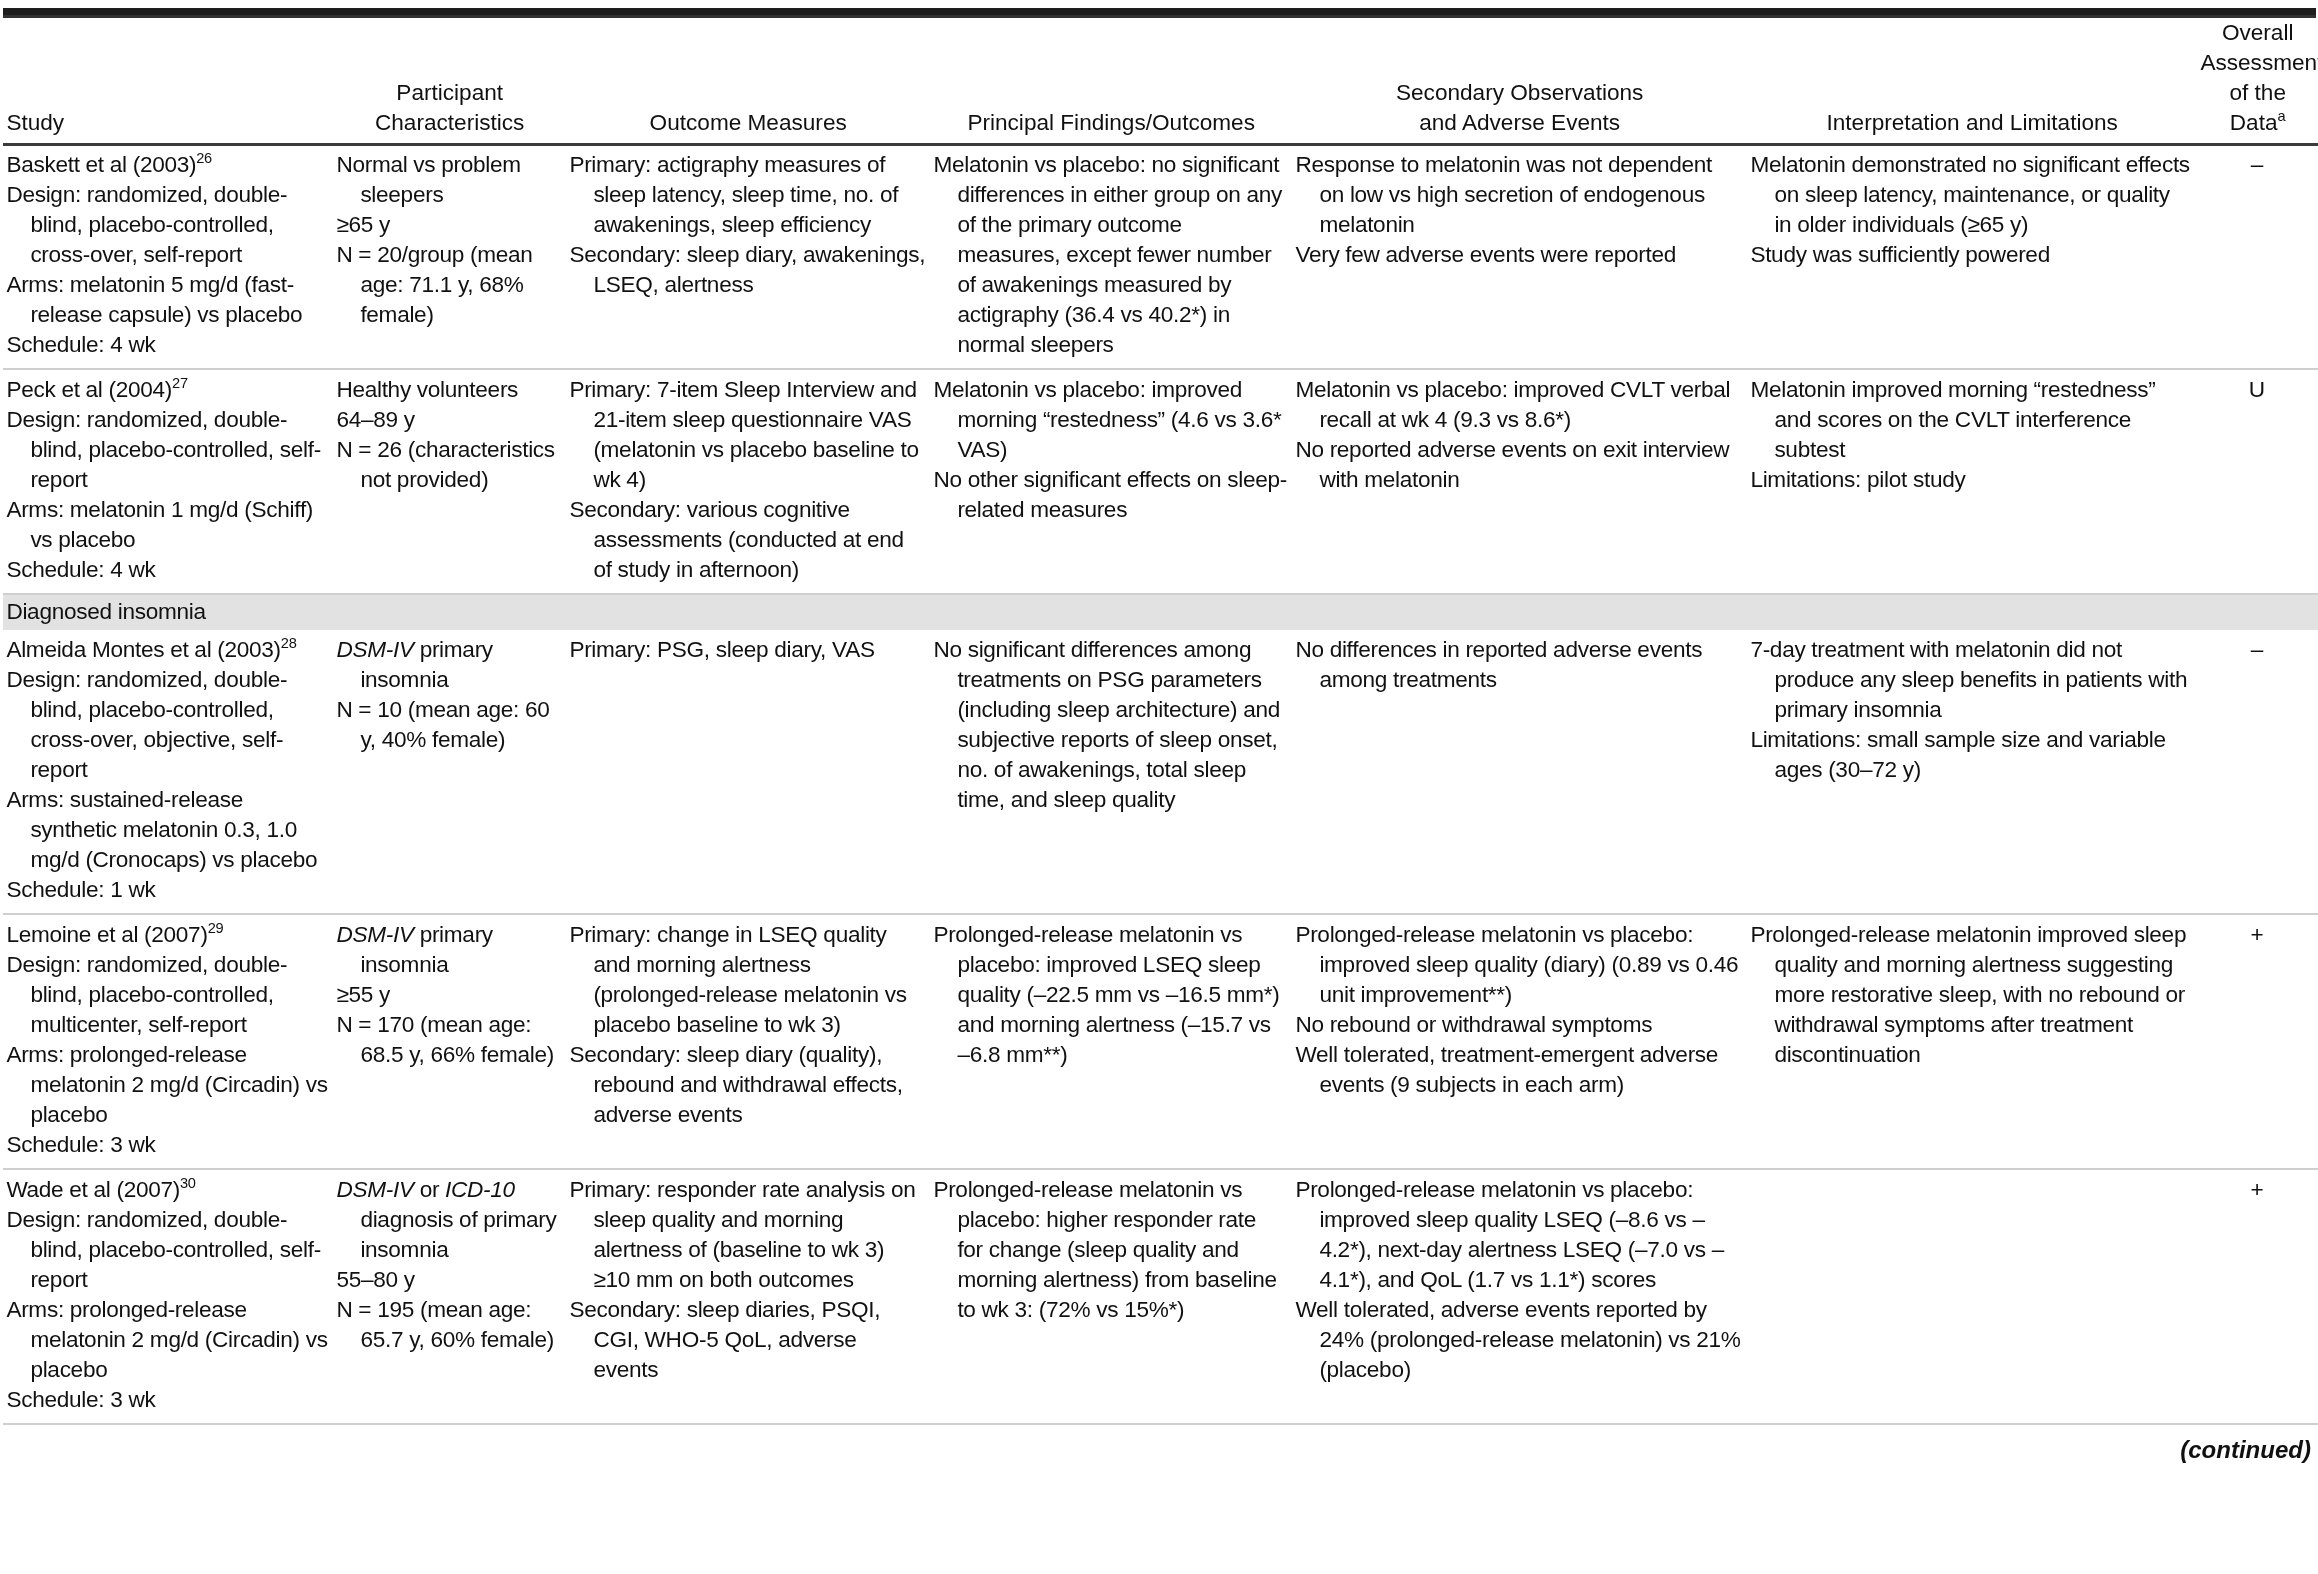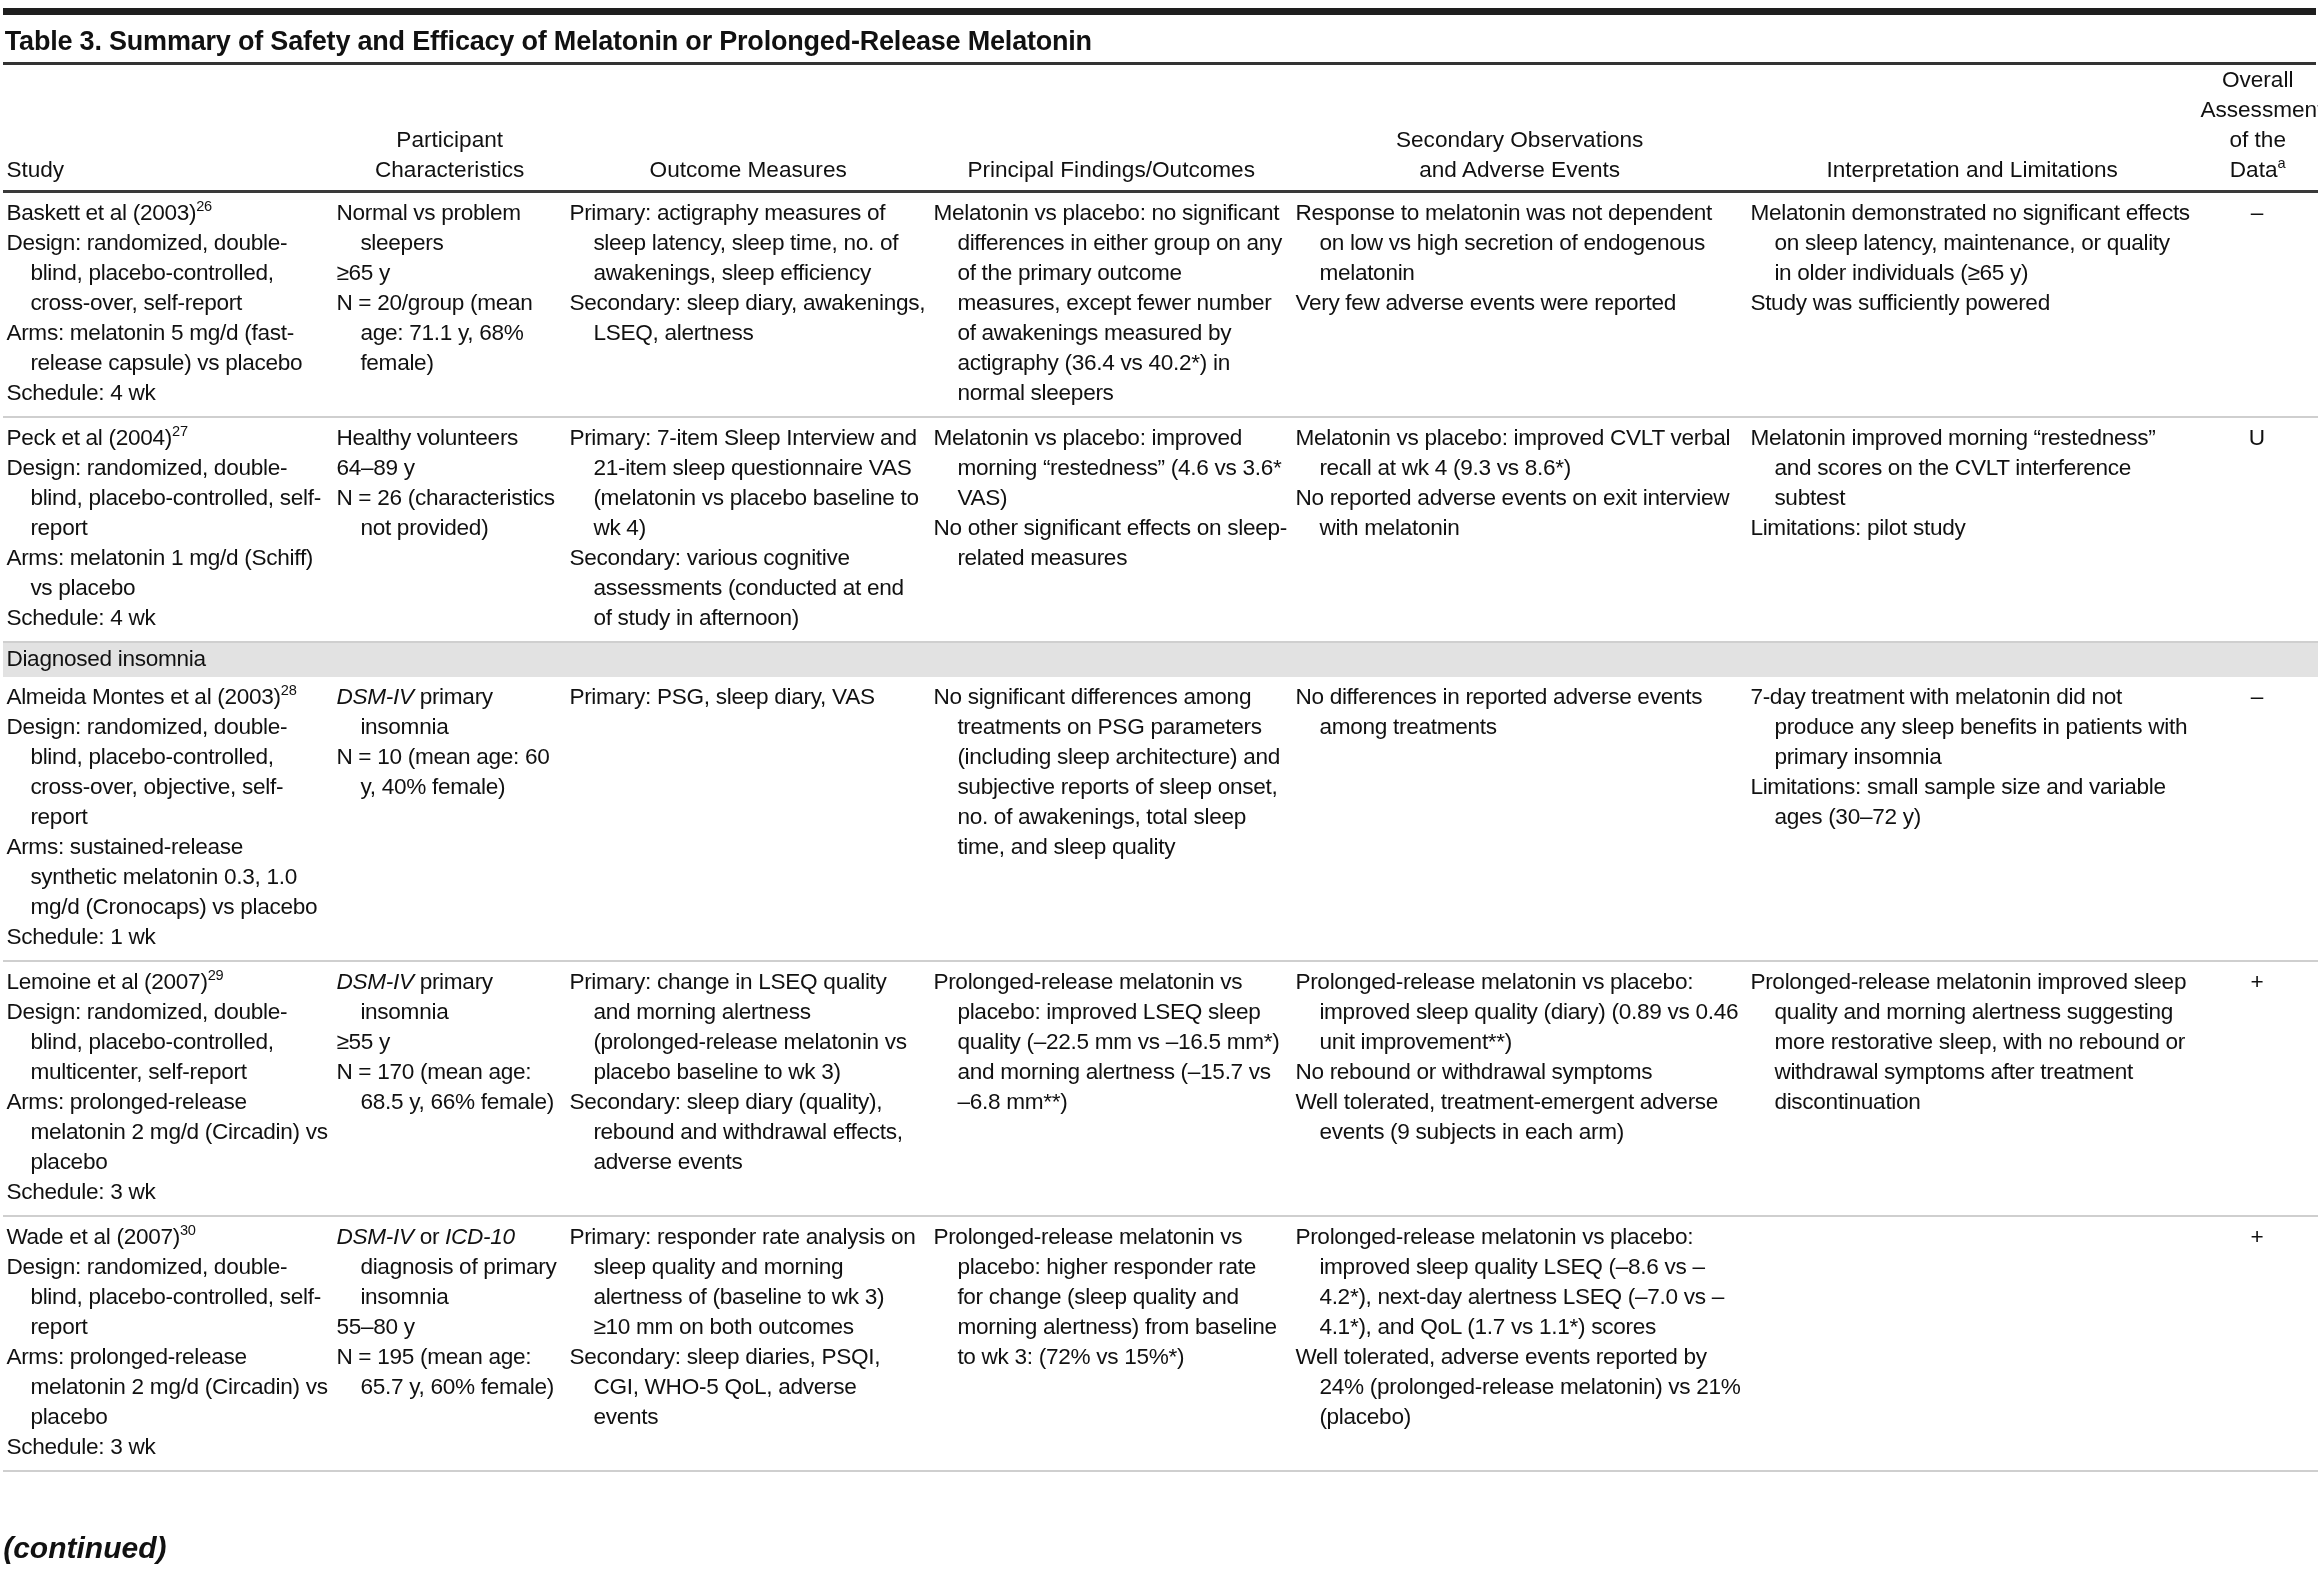--- a/index.html
+++ b/index.html
@@ -33,30 +33,29 @@
   tbody td {
     font-size: 22.6px; line-height: 30px; vertical-align: top;
     padding: 4.9px 4.9px 8px 3.2px; letter-spacing: -0.3px;
   }
   tr.data-row td { border-bottom: 2.4px solid #cfcfcf; }
   .ln { display: block; padding-left: 24px; text-indent: -24px; }
   .ital { font-style: italic; margin-top: 13px; }
   sup { font-size: 14.6px; line-height: 0; vertical-align: super; }
   td.rating { text-align: center; }
   .continued {
-    font-weight: bold; font-style: italic;
-    font-size: 30px; padding: 11.3px 4.9px 0 0; margin-top: 48px;
+    text-align: right; font-weight: bold; font-style: italic;
+    font-size: 24px; padding: 11.3px 4.9px 0 0;
   }
 </style>
 </head>
 <body>
 
 <div class="page">
   <div class="top-rule"></div>
-  <div class="title">Table 3. Summary of Safety and Efficacy of Melatonin or Prolonged-Release Melatonin</div>
   <div class="title-rule"></div>
 
   <table>
     <colgroup>
       <col class="c1">
         <col class="c2">
         <col class="c3">
         <col class="c4">
         <col class="c5">
         <col class="c6">

